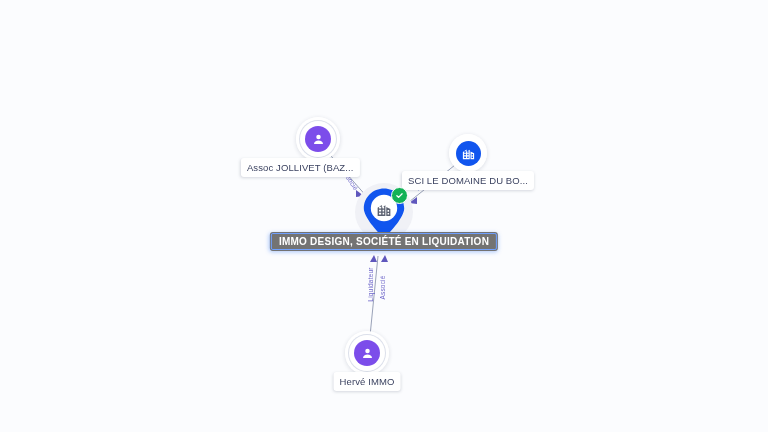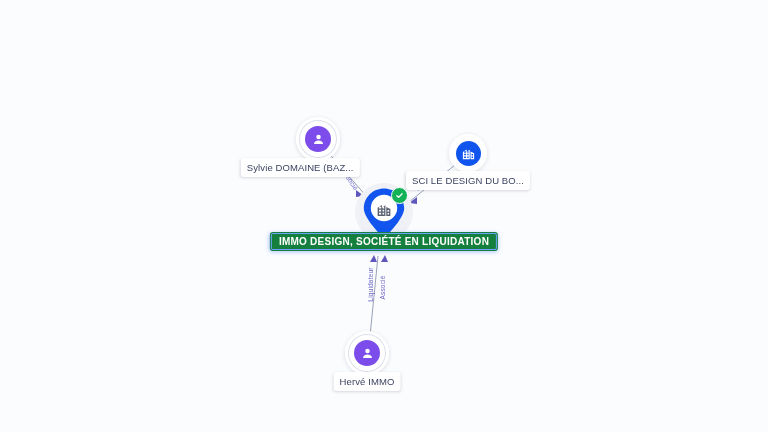--- a/index.html
+++ b/index.html
@@ -124,21 +124,21 @@
     align-items: center;
     justify-content: center;
     z-index: 4;
   }
 
   .chip-primary {
     position: absolute;
     left: 50%;
     top: 232px;
     transform: translateX(-50%);
-    background: #15803d;
+    background: #737373;
     color: #ffffff;
     font-size: 10px;
     font-weight: 700;
     letter-spacing: .25px;
     padding: 4px 9px;
     border-radius: 3px;
     white-space: nowrap;
     box-shadow: 0 1px 4px rgba(21,101,245,0.35);
     outline: 1px solid #6fa0ff;
     outline-offset: -2px;
@@ -186,33 +186,33 @@
     <div class="halo halo-outer">
       <div class="halo halo-mid">
         <div class="disc disc-person">
           <svg width="15" height="15" viewBox="0 0 24 24" fill="#ffffff">
             <circle cx="12" cy="8" r="3.6"></circle>
             <path d="M4.8 19.2c0-3.6 3.2-5.6 7.2-5.6s7.2 2 7.2 5.6z"></path>
           </svg>
         </div>
       </div>
     </div>
-    <div class="chip" style="position:absolute; top:38px; left:50%; transform:translateX(-65%);">Sylvie DOMAINE (BAZ...</div>
+    <div class="chip" style="position:absolute; top:38px; left:50%; transform:translateX(-65%);">Assoc JOLLIVET (BAZ...</div>
   </div>
 
   <div class="node" style="left:468px; top:153px;">
     <div class="halo halo-outer" style="width:38px;height:38px;">
       <div class="disc disc-company" style="width:25px;height:25px;">
         <svg width="15" height="15" viewBox="0 0 24 24" fill="#ffffff">
           <path d="M3 21V9.5l6-4v3.6l5-3.2V21H3zm2-2h3v-2.4H5V19zm0-4.2h3v-2.4H5v2.4zm0-4.2h3V8.2H5v2.4zm5 8.4h2.2v-2.4H10V19zm0-4.2h2.2v-2.4H10v2.4zm0-4.2h2.2V8.2H10v2.4z"></path>
           <path d="M15.2 21V8.6L21 11.4V21h-5.8zm1.8-2h2.2v-2.2H17V19zm0-4h2.2v-2.2H17V15z"></path>
         </svg>
       </div>
     </div>
-    <div class="chip" style="position:absolute; top:34px; left:50%; transform:translateX(-50%);">SCI LE DESIGN DU BO...</div>
+    <div class="chip" style="position:absolute; top:34px; left:50%; transform:translateX(-50%);">SCI LE DOMAINE DU BO...</div>
   </div>
 
   <div class="node" style="left:367px; top:353px;">
     <div class="halo halo-outer">
       <div class="halo halo-mid">
         <div class="disc disc-person">
           <svg width="15" height="15" viewBox="0 0 24 24" fill="#ffffff">
             <circle cx="12" cy="8" r="3.6"></circle>
             <path d="M4.8 19.2c0-3.6 3.2-5.6 7.2-5.6s7.2 2 7.2 5.6z"></path>
           </svg>

